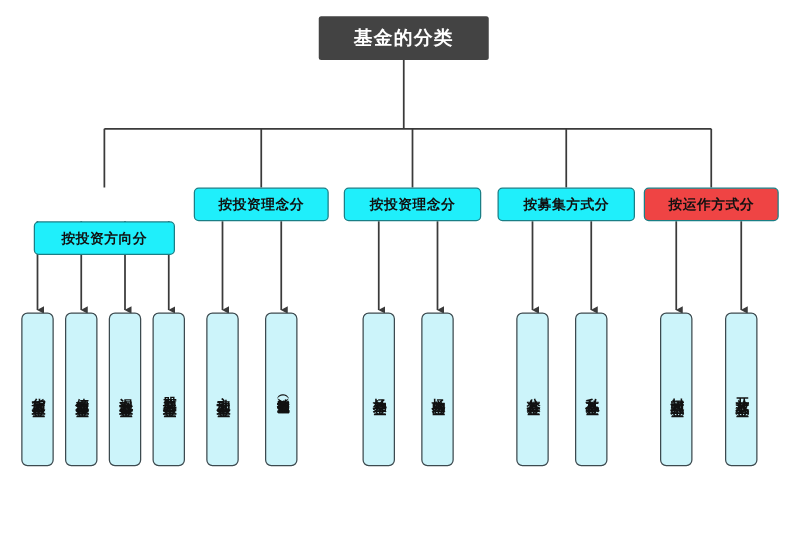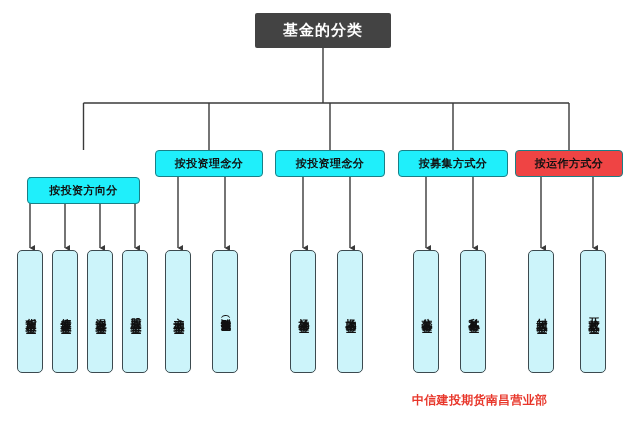--- a/index.html
+++ b/index.html
@@ -155,15 +155,14 @@
         <span class="leaf-text">私募基金</span>
       </div>
       <div class="leaf-box" style="left: 528px; top: 250px; width: 26px; height: 123px; background: rgb(204, 244, 250); border-color: rgb(60, 74, 79);">
         <span class="leaf-text">封闭式基金</span>
       </div>
       <div class="leaf-box" style="left: 580px; top: 250px; width: 26px; height: 123px; background: rgb(204, 244, 250); border-color: rgb(60, 74, 79);">
         <span class="leaf-text">开放式基金</span>
       </div>
     </div>
 
-  <div class="watermark" style="left: 412px; top: 392px; color: rgb(232, 54, 42);">中信建投期货南昌营业部</div>
 
 </div>
 
 </body></html>

